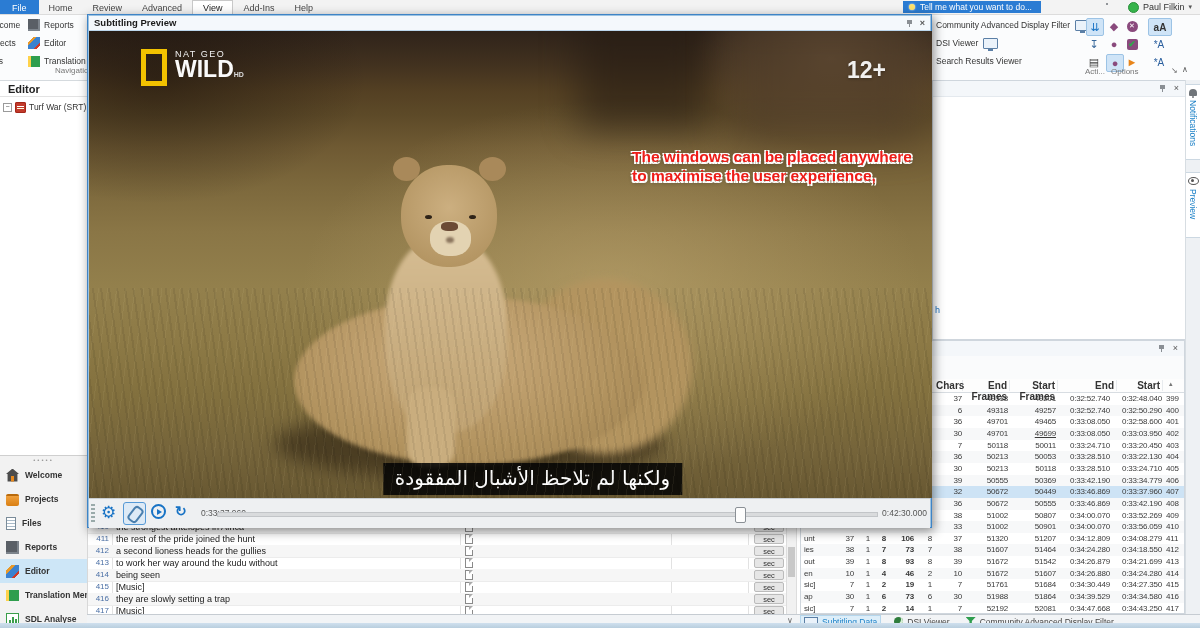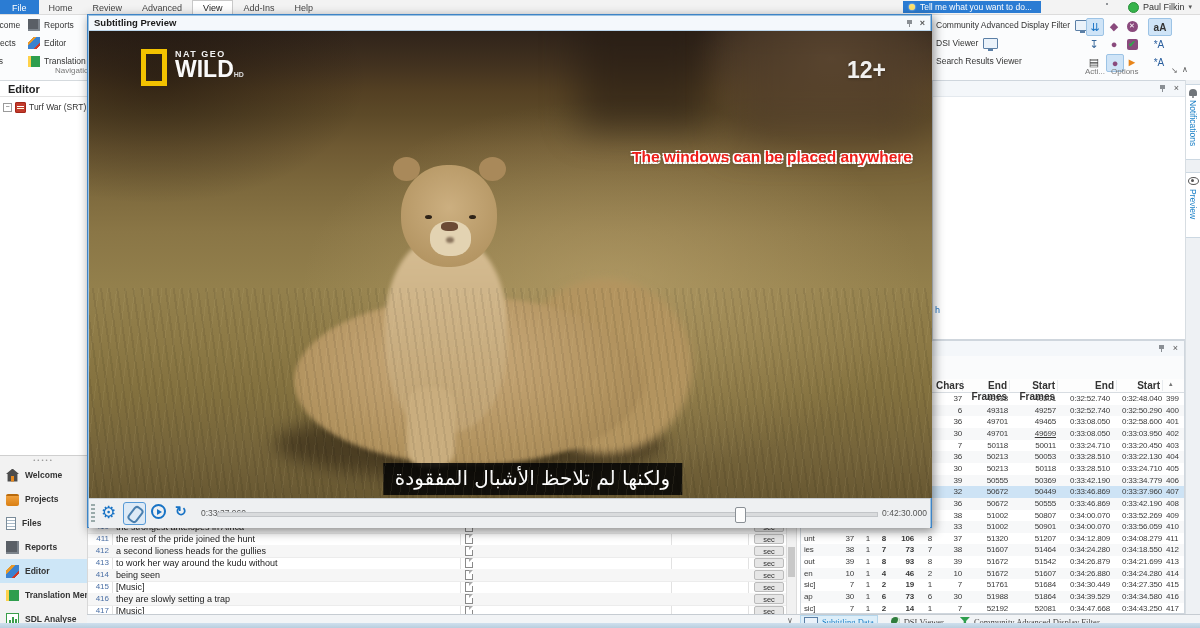--- a/index.html
+++ b/index.html
@@ -95,21 +95,21 @@
   .gnum{position:absolute;left:1px;top:1px;width:20px;text-align:right;font-size:8px;color:#4a6fa5;}
   .gtext{position:absolute;left:28px;top:1px;font-size:9px;color:#222;white-space:nowrap;}
   .doc-icon{position:absolute;left:377px;top:1px;width:8px;height:10px;background:#fff;border:1px solid #8a8a8a;box-sizing:border-box;}
   .doc-icon::after{content:"";position:absolute;right:-1px;top:-1px;border:2px solid;border-color:#aaa #fff #fff #aaa;width:0;height:0;}
   .secbtn{position:absolute;left:666px;top:1px;width:30px;height:10px;background:#e6e6e6;border:1px solid #bbb;border-radius:2px;font-size:7.5px;color:#333;text-align:center;line-height:9px;box-sizing:border-box;}
 
   
   .statusbar{position:absolute;left:87px;top:614px;width:1113px;height:14px;background:#f2f4f6;border-top:1px solid #c6ccd2;z-index:20;}
   .statusband{position:absolute;left:0px;top:623px;width:1200px;height:5px;background:linear-gradient(#cfe0ee,#b9cede);z-index:21;}
   .scroll-chev{position:absolute;left:700px;top:1px;font-size:8px;color:#666;}
-  .stabs{position:absolute;left:713px;top:0;height:13px;display:flex;align-items:center;gap:10px;font-family:Liberation Serif, serif;}
+  .stabs{position:absolute;left:713px;top:0;height:13px;display:flex;align-items:center;gap:10px;}
   .stab{display:flex;align-items:center;gap:4px;font-size:8.5px;color:#444;padding:1px 3px;}
   .stab.active{color:#1e82c8;background:#ddeef9;border:1px solid #b5d6ec;}
   .ic-monitor{width:12px;height:8px;border:1px solid #5b7fa6;background:#eaf2fa;position:relative;}
   .ic-monitor::after{content:"";position:absolute;left:3px;bottom:-2px;width:4px;height:1px;background:#5b7fa6;}
   .ic-dsi{width:9px;height:9px;border-radius:50%;background:#2f7d3c;box-shadow:inset -2px -2px 0 #d8efd8;}
   .ic-filter{width:10px;height:9px;background:#2f9e4e;clip-path:polygon(0 0,100% 0,62% 45%,62% 100%,38% 100%,38% 45%);}
 
   
   .preview-win{position:absolute;left:87px;top:14px;width:845px;height:514px;background:#fff;border:1px solid #3f84c6;box-sizing:border-box;box-shadow:2px 3px 10px rgba(0,0,0,.45), 0 0 0 1px #9cc3e2 inset;z-index:30;}
   .win-title{position:absolute;left:1px;top:1px;right:1px;height:15px;background:#f4f8fc;border-bottom:1px solid #bcd6ec;font-size:9.5px;font-weight:bold;color:#1a1a1a;padding:1px 0 0 5px;box-sizing:border-box;}
@@ -137,21 +137,21 @@
   .ear{position:absolute;width:27px;height:24px;border-radius:50%;background:#a9895a;top:126px;}
   .ear.l{left:304px;} .ear.r{left:390px;}
   .eye{position:absolute;width:7px;height:4px;border-radius:50%;background:#2e2318;top:184px;}
   .eye.l{left:336px;} .eye.r{left:380px;}
   .muzzle{position:absolute;left:341px;top:190px;width:41px;height:35px;border-radius:45%;background:#e3d3b2;filter:blur(.5px);}
   .nose{position:absolute;left:352px;top:191px;width:17px;height:9px;border-radius:40%;background:#6b4a35;}
   .mouth{position:absolute;left:357px;top:206px;width:8px;height:6px;border-radius:50%;background:rgba(80,55,38,.6);filter:blur(1px);}
 
   .natgeo{position:absolute;left:52px;top:18px;display:flex;gap:8px;align-items:flex-start;}
   .ng-frame{width:26px;height:37px;border:5px solid #f2c200;box-sizing:border-box;}
-  .ng-top{font-size:9px;font-weight:bold;color:#f2f2f2;letter-spacing:1.5px;}
+  .ng-top{font-size:9px;font-weight:normal;color:#f2f2f2;letter-spacing:1.5px;}
   .ng-main{font-size:23px;font-weight:800;color:#fafafa;letter-spacing:0;line-height:20px;}
   .ng-hd{font-size:7px;font-weight:bold;color:#ddd;vertical-align:baseline;}
   .rating{position:absolute;right:46px;top:26px;font-size:23px;font-weight:bold;color:rgba(255,255,255,.93);text-shadow:0 1px 3px rgba(0,0,0,.3);}
   .annotation{position:absolute;left:543px;top:116px;font-size:15.5px;font-weight:bold;color:#ee1c18;line-height:19px;
       text-shadow:-1.5px -1.5px 0 #fff,1.5px -1.5px 0 #fff,-1.5px 1.5px 0 #fff,1.5px 1.5px 0 #fff,0 2px 4px rgba(0,0,0,.45);}
   .subtitle{position:absolute;left:50%;top:432px;transform:translateX(calc(-50% + 22px));background:rgba(5,5,5,.88);
       color:#fff;font-size:20px;padding:3px 12px 5px;white-space:nowrap;font-family:"DejaVu Sans",sans-serif;}
   .playerbar{position:absolute;left:1px;right:1px;top:483px;height:29px;background:#eef0f2;border-top:1px solid #c9cdd1;}
   .drag-dots{position:absolute;left:2px;top:5px;width:4px;height:18px;
       background:repeating-linear-gradient(#9aa 0 2px,transparent 2px 4px);}
@@ -715,20 +715,21 @@
         <div class="ng-frame"></div>
         <div>
           <div class="ng-top">NAT GEO</div>
           <div><span class="ng-main">WILD</span><span class="ng-hd">HD</span></div>
         </div>
       </div>
       <div class="rating">12+</div>
 
       <div class="annotation">
         <div>The windows can be placed anywhere</div>
+        <div>to maximise the user experience,</div>
       </div>
 
       <div class="subtitle" dir="rtl">ولكنها لم تلاحظ الأشبال المفقودة</div>
     </div>
 
     <div class="playerbar">
       <div class="drag-dots"></div>
       <div class="gear">⚙</div>
       <div class="clipbtn">
           <div class="clipglyph"></div>

